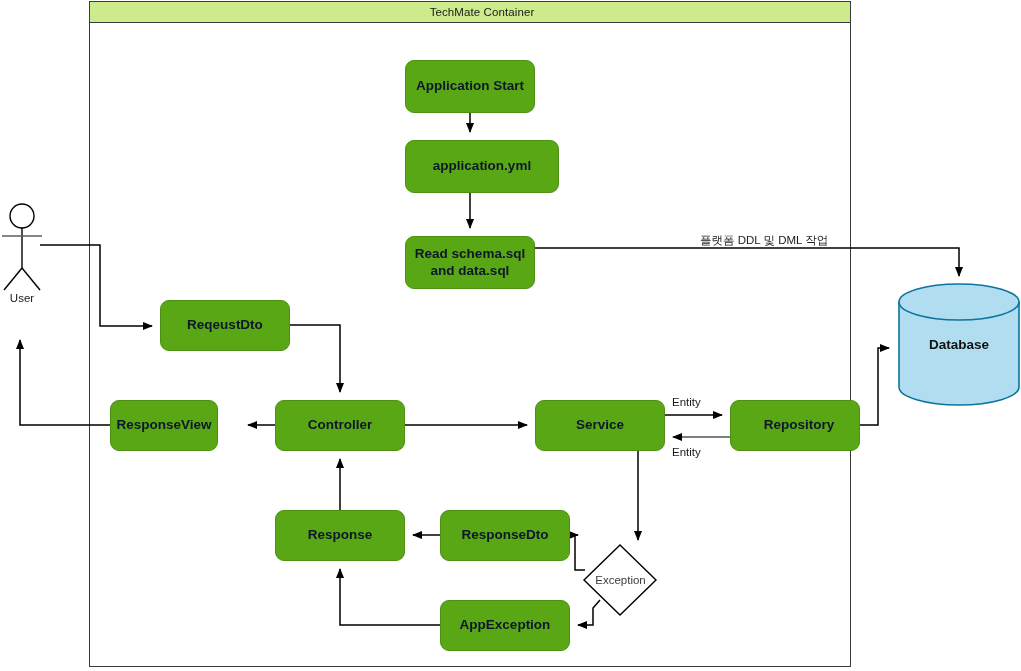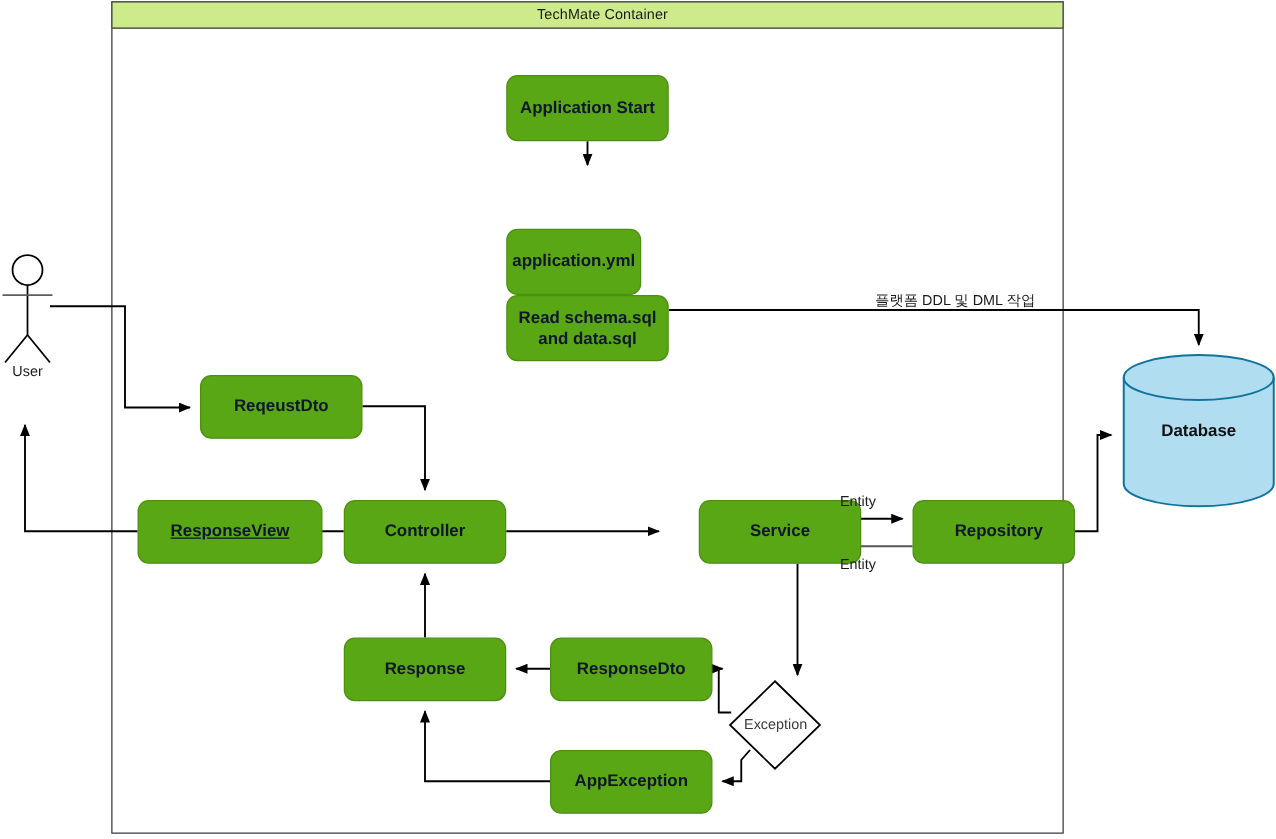--- a/index.html
+++ b/index.html
@@ -191,42 +191,42 @@
     <g transform="translate(897,284)">
       <path d="M 2,18 A 60,18 0 0 1 122,18 L 122,103 A 60,18 0 0 1 2,103 Z" fill="#b1ddf0" stroke="#10739e" stroke-width="1.6"></path>
       <path d="M 2,18 A 60,18 0 0 0 122,18" fill="none" stroke="#10739e" stroke-width="1.6"></path>
     </g>
   </svg>
 
   <div class="node" style="left:405px;top:60px;width:130px;height:53px;">
     <span>Application Start</span>
   </div>
 
-  <div class="node" style="left:405px;top:140px;width:108px;height:53px;margin-top:43px;">
+  <div class="node" style="left:405px;top:140px;width:154px;height:53px;">
     <span>application.yml</span>
   </div>
 
   <div class="node" style="left:405px;top:236px;width:130px;height:53px;">
     <span>Read schema.sql
 and data.sql</span>
   </div>
 
   <div class="node" style="left:160px;top:300px;width:130px;height:51px;">
     <span>ReqeustDto</span>
   </div>
 
-  <div class="node" style="left:110px;top:400px;width:148px;height:51px;text-decoration:underline;">
+  <div class="node" style="left:110px;top:400px;width:108px;height:51px;">
     <span>ResponseView</span>
   </div>
 
   <div class="node" style="left:275px;top:400px;width:130px;height:51px;">
     <span>Controller</span>
   </div>
 
-  <div class="node" style="left:535px;top:400px;width:130px;height:51px;margin-left:24px;">
+  <div class="node" style="left:535px;top:400px;width:130px;height:51px;">
     <span>Service</span>
   </div>
 
   <div class="node" style="left:730px;top:400px;width:130px;height:51px;padding-left:12px;">
     <span>Repository</span>
   </div>
 
   <div class="node" style="left:275px;top:510px;width:130px;height:51px;">
     <span>Response</span>
   </div>

